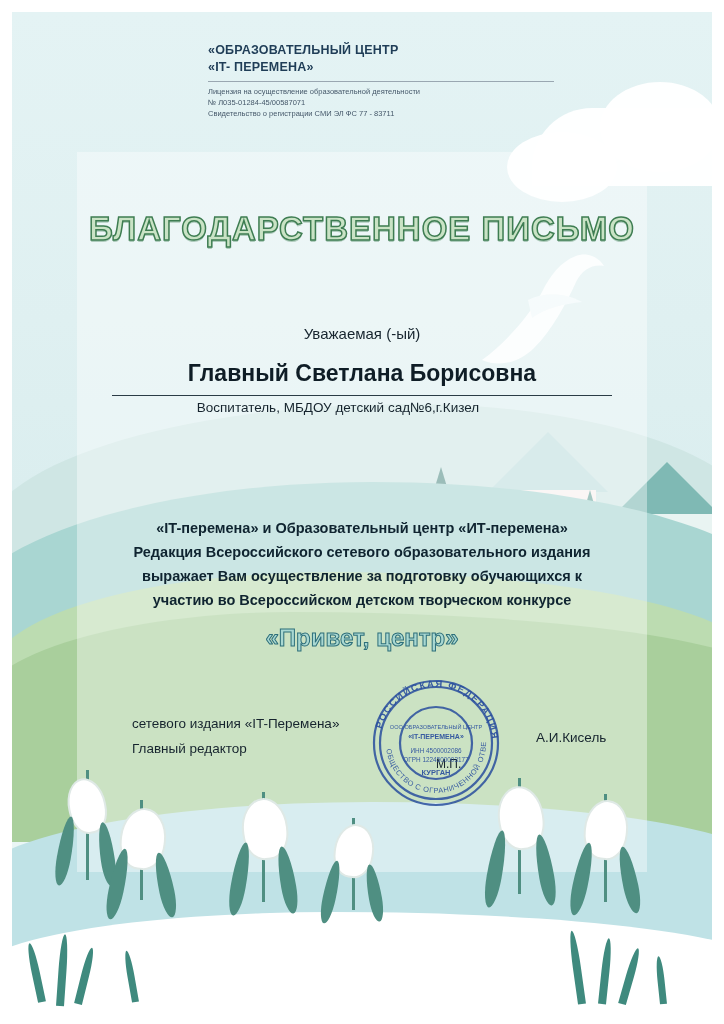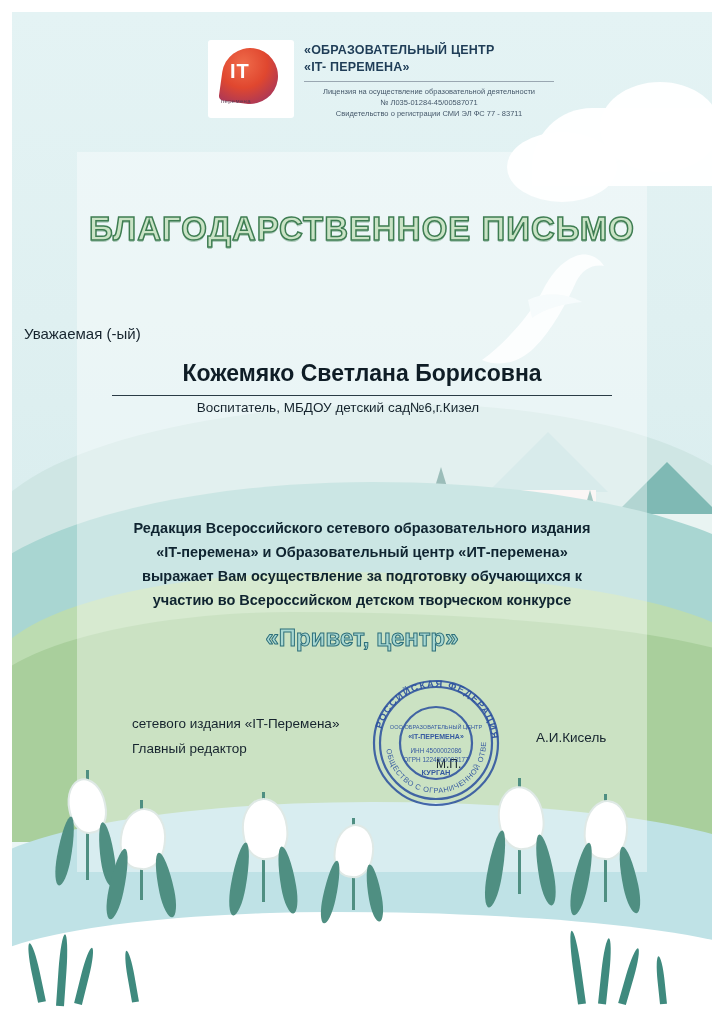--- a/index.html
+++ b/index.html
@@ -196,21 +196,20 @@
   }
   .hdr-rule {
     margin: 5px 0 4px 0;
     height: 1px;
     background: #9aa7b1;
   }
   .hdr-small {
     font-size: 7.5px;
     color: #45586a;
     line-height: 1.5;
-    text-align: center;
   }
 
   
   .title {
     position: absolute;
     left: 0; top: 198px; width: 700px;
     text-align: center;
     font-size: 33px;
     font-weight: bold;
     letter-spacing: 1px;
@@ -220,21 +219,22 @@
   }
   .doc-no {
     position: absolute;
     left: 0; top: 278px; width: 700px;
     text-align: center;
     font-size: 15px;
     color: #16242e;
   }
   .salutation {
     position: absolute;
-    left: 12px; top: 313px; width: 700px;
+    left: 0; top: 313px; width: 700px;
+    text-align: center;
     font-size: 15px;
     color: #16242e;
   }
   .recipient {
     position: absolute;
     left: 100px; top: 348px; width: 500px;
     text-align: center;
     font-size: 23px;
     font-weight: bold;
     color: #0f1d26;
@@ -343,43 +343,38 @@
     <div class="bird">
       <svg width="150" height="130" viewBox="0 0 150 130">
         <path d="M18 112 C40 96 64 70 78 44 C86 28 96 14 112 8 C122 4 134 8 140 18 C128 16 118 22 112 34 C102 56 88 82 70 100 C56 114 36 120 18 112 Z" fill="#ffffff"></path>
         <path d="M64 52 C80 44 100 44 118 54 C100 56 82 60 68 70 Z" fill="#f3fbfb"></path>
       </svg>
     </div>
 
     <div class="panel"></div>
 
     <div class="header">
-      <div class="logo-box">
-        <div class="logo-drop"></div>
-        <div class="logo-it">IT</div>
-        <div class="logo-sub">перемена</div>
-      </div>
       <div class="hdr-text">
         <div class="hdr-title">«ОБРАЗОВАТЕЛЬНЫЙ ЦЕНТР</div>
         <div class="hdr-title">«IT- ПЕРЕМЕНА»</div>
         <div class="hdr-rule"></div>
         <div class="hdr-small">Лицензия на осуществление образовательной деятельности</div>
         <div class="hdr-small">№ Л035-01284-45/00587071</div>
         <div class="hdr-small">Свидетельство о регистрации СМИ ЭЛ ФС 77 - 83711</div>
       </div>
     </div>
 
     <div class="title">БЛАГОДАРСТВЕННОЕ ПИСЬМО</div>
     <div class="salutation">Уважаемая (-ый)</div>
-    <div class="recipient">Кожемяко Светлана Борисовна</div>
+    <div class="recipient">Главный Светлана Борисовна</div>
     <div class="position">Воспитатель, МБДОУ детский сад№6,г.Кизел</div>
 
     <div class="body-text">
+      <div>«IT-перемена»  и Образовательный центр «ИТ-перемена»</div>
       <div>Редакция Всероссийского сетевого образовательного издания</div>
-      <div>«IT-перемена»  и Образовательный центр «ИТ-перемена»</div>
       <div>выражает Вам осуществление за подготовку обучающихся к</div>
       <div>участию во Всероссийском детском творческом конкурсе</div>
     </div>
 
     <div class="contest">«Привет, центр»</div>
 
     <div class="sig-left">
       <div>сетевого издания  «IT-Перемена»</div>
       <div>Главный редактор</div>
     </div>

